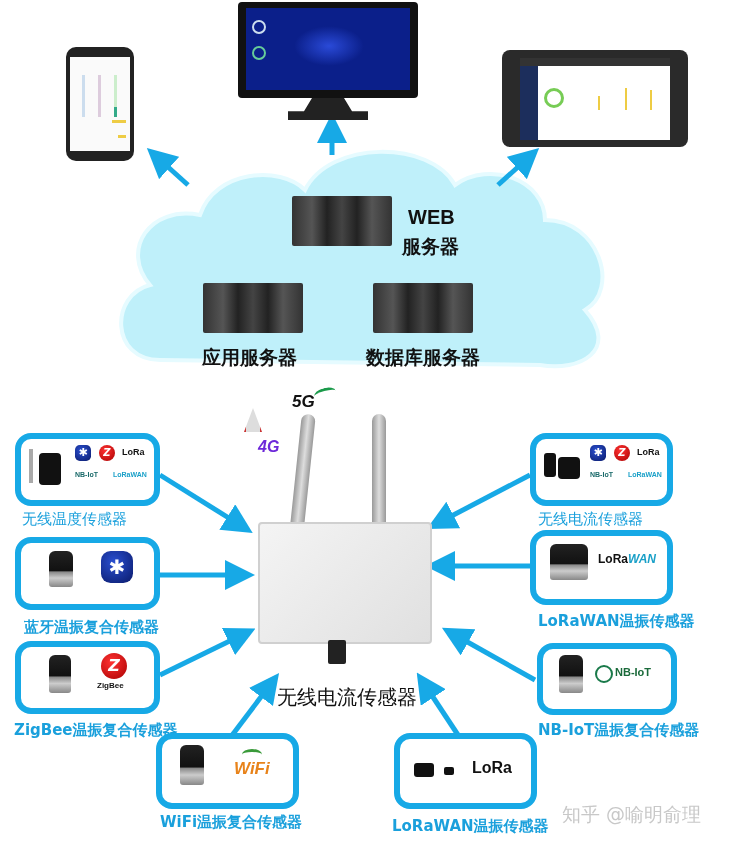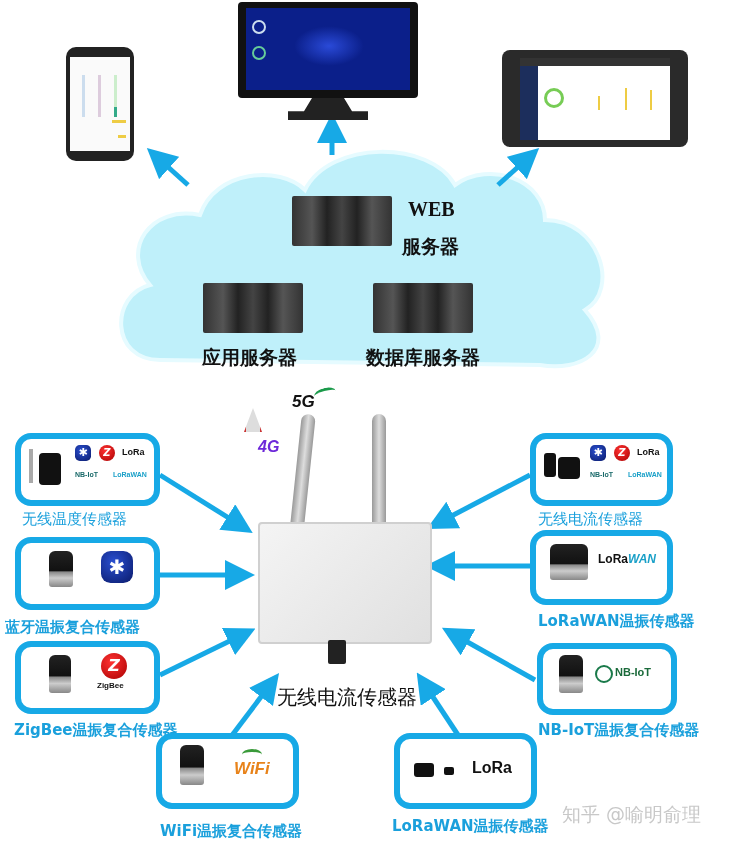--- a/index.html
+++ b/index.html
@@ -62,21 +62,21 @@
     <div style="position:absolute;left:0;top:0;width:150px;height:8px;background:#333;"></div>
     <div style="position:absolute;left:0;top:8px;width:18px;height:74px;background:#1c2e5c;"></div>
     <div style="position:absolute;left:24px;top:30px;width:14px;height:14px;border:3px solid #7c5;border-radius:50%;"></div>
     <div style="position:absolute;left:78px;top:38px;width:2px;height:14px;background:#ec4;"></div>
     <div style="position:absolute;left:105px;top:30px;width:2px;height:22px;background:#ec4;"></div>
     <div style="position:absolute;left:130px;top:32px;width:2px;height:20px;background:#ec4;"></div>
   </div>
 </div>
 
 <div class="abs" style="left:292px;top:196px;width:100px;height:50px;background:linear-gradient(90deg,#333,#555 20%,#222 35%,#444 50%,#222 65%,#555 80%,#333);border-radius:2px;"></div>
-<div class="cloud-text" style="left:408px;top:198px;font-family:Liberation Serif, serif;font-size:20px;text-align:center;">WEB</div>
+<div class="cloud-text" style="left:408px;top:206px;font-family:Liberation Sans, sans-serif;font-size:20px;text-align:center;">WEB</div>
 <div class="cloud-text" style="left:402px;top:234px;">服务器</div>
 
 <div class="abs" style="left:203px;top:283px;width:100px;height:50px;background:linear-gradient(90deg,#333,#555 20%,#222 35%,#444 50%,#222 65%,#555 80%,#333);border-radius:2px;"></div>
 <div class="cloud-text" style="left:202px;top:345px;">应用服务器</div>
 
 <div class="abs" style="left:373px;top:283px;width:100px;height:50px;background:linear-gradient(90deg,#333,#555 20%,#222 35%,#444 50%,#222 65%,#555 80%,#333);border-radius:2px;"></div>
 <div class="cloud-text" style="left:366px;top:345px;text-align:center;">数据库服务器</div>
 
 <div class="abs" style="left:296px;top:414px;width:14px;height:112px;background:linear-gradient(90deg,#999,#ddd,#999);border-radius:7px 7px 2px 2px;transform:rotate(6deg);"></div>
 <div class="abs" style="left:372px;top:414px;width:14px;height:112px;background:linear-gradient(90deg,#999,#ddd,#999);border-radius:7px 7px 2px 2px;"></div>
@@ -96,35 +96,35 @@
   <div class="badge" style="left:101px;top:8px;font-size:9px;color:#111;">LoRa</div>
   <div class="badge" style="left:54px;top:32px;font-size:7px;color:#1a6a6a;">NB-IoT</div>
   <div class="badge" style="left:92px;top:32px;font-size:7px;color:#1aa0c8;">LoRaWAN</div>
 </div>
 <div class="lbl" style="left:22px;top:510px;font-weight:normal;">无线温度传感器</div>
 
 <div class="box" style="left:15px;top:537px;width:145px;height:73px;">
   <div class="sensor-dark" style="left:28px;top:8px;width:24px;height:36px;"></div>
   <div class="bt" style="left:80px;top:8px;width:32px;height:32px;font-size:20px;line-height:32px;">✱</div>
 </div>
-<div class="lbl" style="left:5px;top:618px;">蓝牙温振复合传感器</div>
+<div class="lbl" style="left:24px;top:618px;">蓝牙温振复合传感器</div>
 
 <div class="box" style="left:15px;top:641px;width:145px;height:73px;">
   <div class="sensor-dark" style="left:28px;top:8px;width:22px;height:38px;"></div>
   <div class="zb" style="left:80px;top:6px;width:26px;height:26px;font-size:16px;line-height:26px;">Z</div>
   <div class="badge" style="left:76px;top:34px;font-size:8px;color:#111;">ZigBee</div>
 </div>
 <div class="lbl" style="left:14px;top:721px;">ZigBee温振复合传感器</div>
 
 <div class="box" style="left:156px;top:733px;width:143px;height:76px;">
   <div class="sensor-dark" style="left:18px;top:6px;width:24px;height:40px;"></div>
   <div class="abs" style="left:80px;top:10px;width:20px;height:8px;border-top:3px solid #3a9a3a;border-radius:50% 50% 0 0;"></div>
   <div class="badge" style="left:72px;top:20px;font-size:17px;font-style:italic;color:#e8831a;">WiFi</div>
 </div>
-<div class="lbl" style="left:160px;top:813px;margin-top:9px;">WiFi温振复合传感器</div>
+<div class="lbl" style="left:160px;top:813px;">WiFi温振复合传感器</div>
 
 <div class="box" style="left:394px;top:733px;width:143px;height:76px;">
   <div class="abs" style="left:14px;top:24px;width:20px;height:14px;background:#111;border-radius:3px;"></div>
   <div class="abs" style="left:44px;top:28px;width:10px;height:8px;background:#111;border-radius:2px;"></div>
   <div class="badge" style="left:72px;top:20px;font-size:16px;color:#111;">LoRa</div>
 </div>
 <div class="lbl" style="left:392px;top:817px;">LoRaWAN温振传感器</div>
 
 <div class="box" style="left:537px;top:643px;width:140px;height:72px;">
   <div class="sensor-dark" style="left:16px;top:6px;width:24px;height:38px;"></div>

